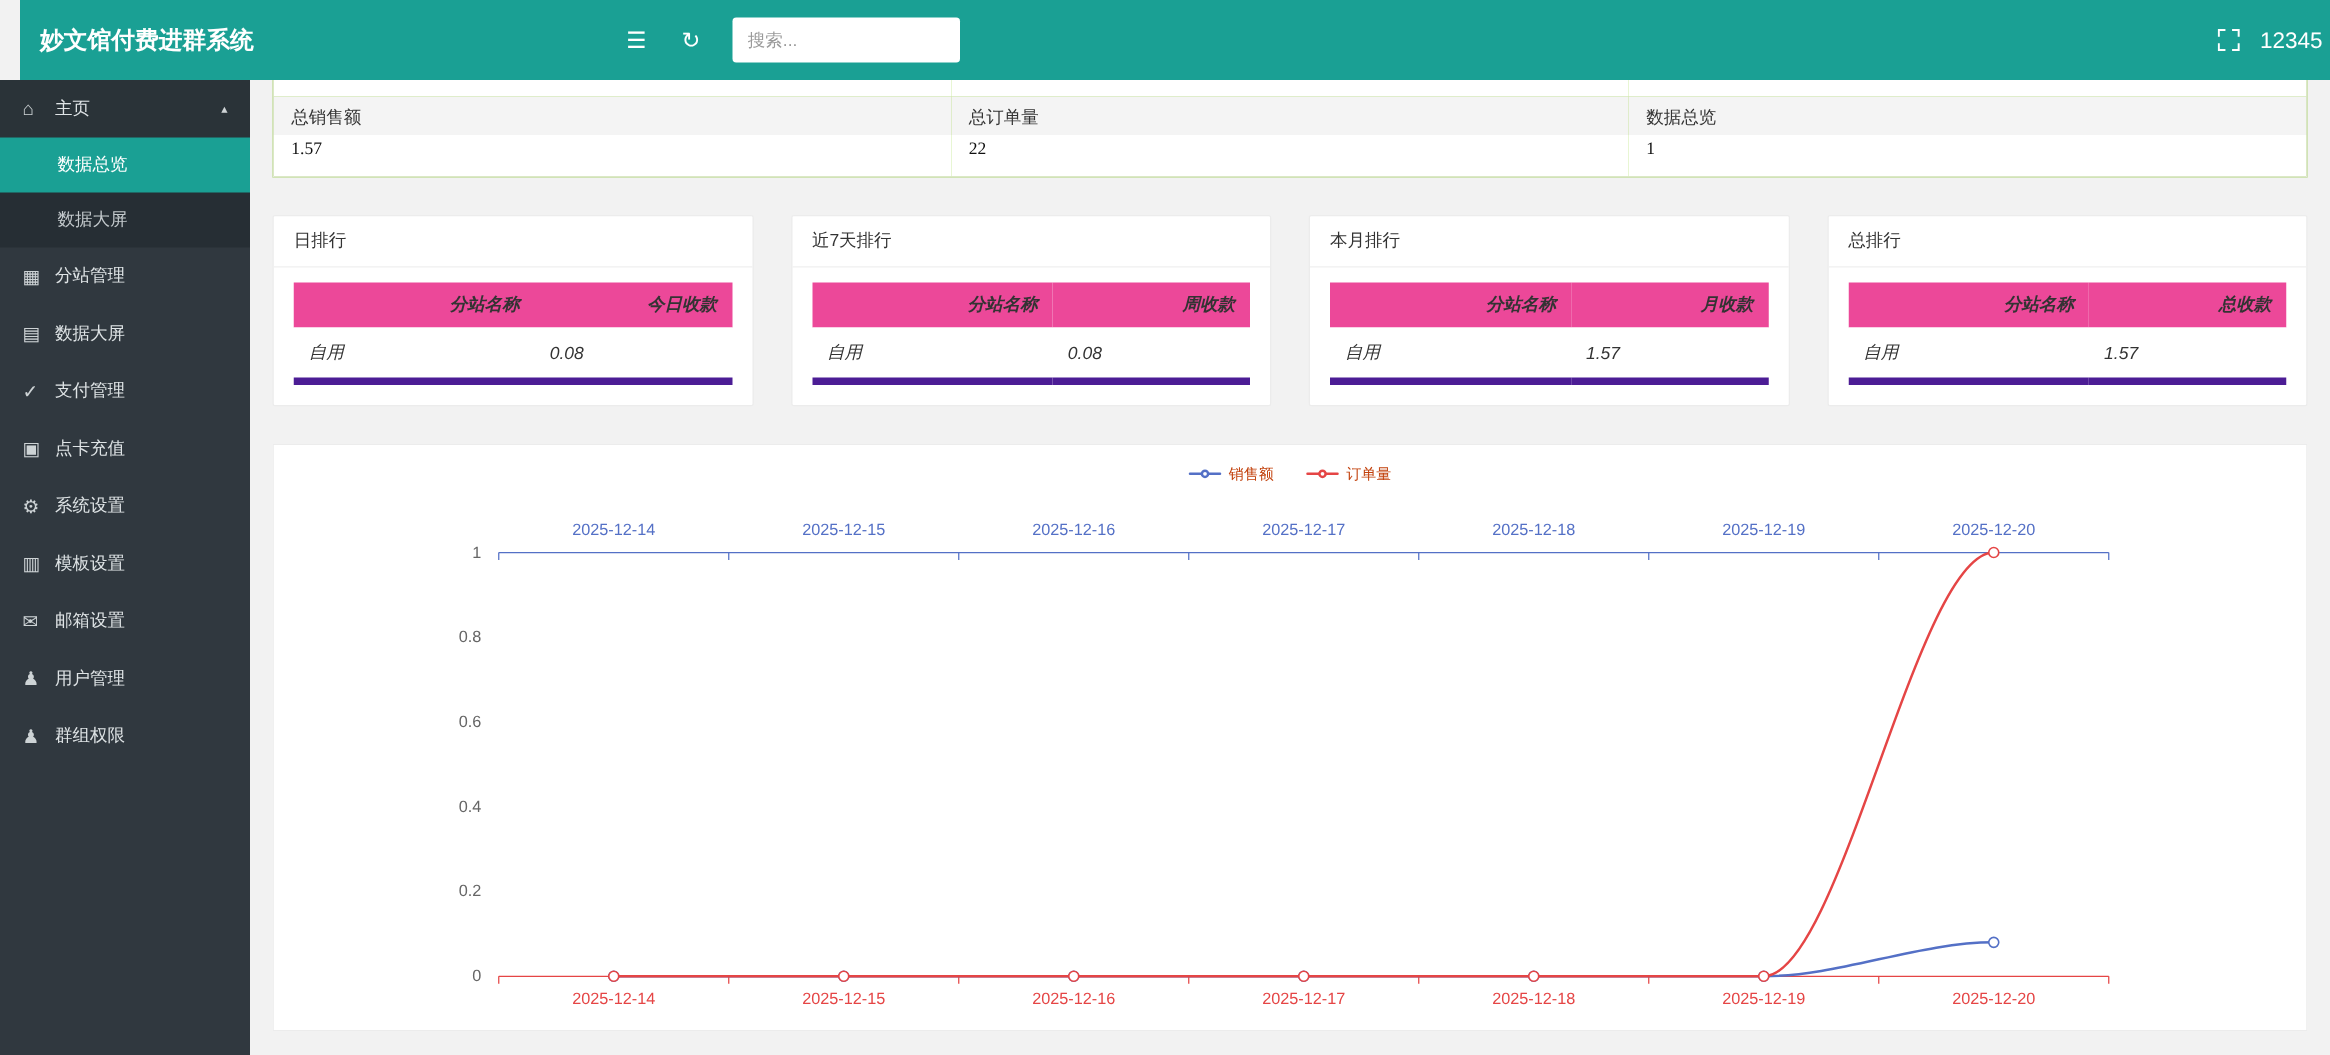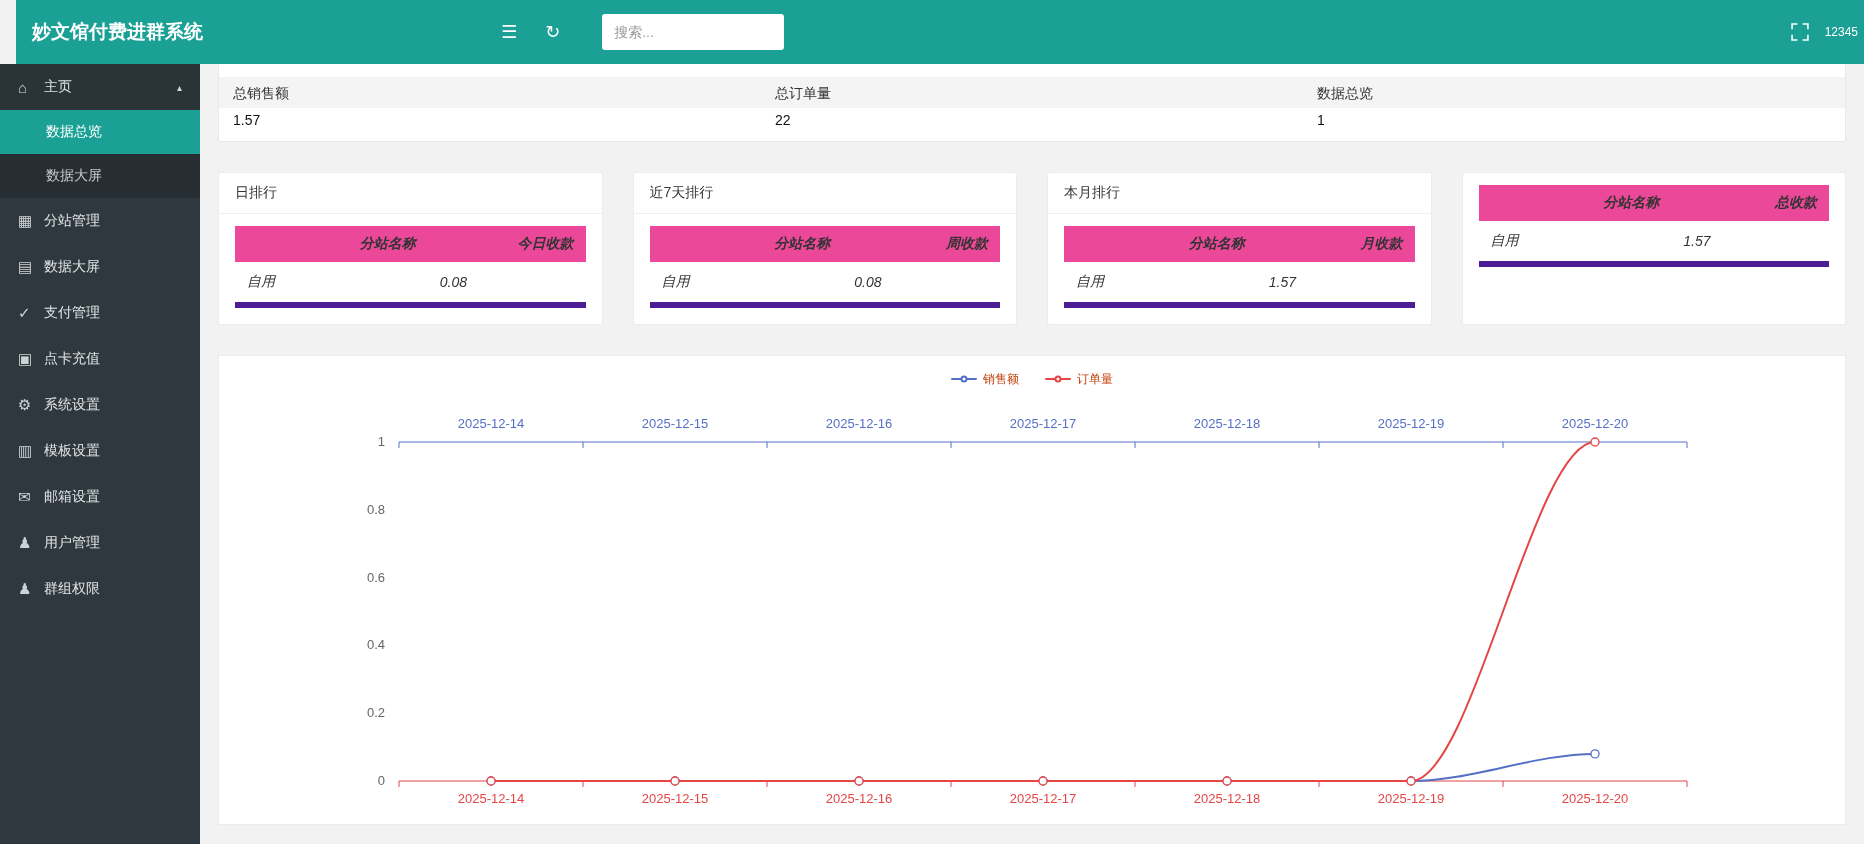--- a/index.html
+++ b/index.html
@@ -15,29 +15,29 @@
     position:fixed; top:0; left:16px; right:0; height:64px;
     background:var(--accent); display:flex; align-items:center; z-index:20;
   }
   .logo {
     width:200px; padding-left:16px; color:#fff;
     font-size:19px; font-weight:bold; white-space:nowrap;
   }
   .header-mid { display:flex; align-items:center; margin-left:285px; }
   .hicon { color:#fff; font-size:18px; cursor:pointer; line-height:1; }
   .hicon + .hicon { margin-left:28px; }
-  .search-box { margin-left:42px; }
+  .search-box { margin-left:26px; }
   .search-box input {
     width:182px; height:36px; border:none; border-radius:3px;
     padding:0 12px; font-size:14px; outline:none; background:#fff; color:#333;
   }
   .search-box input::placeholder { color:#9a9a9a; }
   .header-right { margin-left:auto; display:flex; align-items:center; padding-right:6px; }
   .fs-icon { cursor:pointer; display:inline-flex; }
-  .username { color:#fff; margin-left:16px; cursor:pointer; font-size:12px; }
+  .username { color:#fff; margin-left:16px; cursor:pointer; font-size:18px; }
 
   
   .sidebar {
     position:fixed; top:64px; left:0; bottom:0; width:200px;
     background:var(--sidebar); z-index:10;
   }
   .nav-item {
     height:46px; display:flex; align-items:center; padding:0 18px;
     color:#dfe4e6; cursor:pointer; font-size:14px; white-space:nowrap;
   }
@@ -49,21 +49,21 @@
     height:44px; display:flex; align-items:center; padding-left:46px;
     color:#c3c9cc; cursor:pointer; font-size:14px;
   }
   .sub-item.active { background:var(--accent); color:#fff; }
 
   
   .main { margin-left:200px; padding:12px 18px; }
 
   .stats-card {
     background:#84cc16; border:1px solid #e8e8e8;
-    display:grid; grid-template-columns:repeat(3,1fr);
+    display:grid; grid-template-columns:repeat(3,1fr);font-family:Liberation Serif, serif;
   }
   .stat-label { background:#f4f4f4; padding:8px 14px 5px; color:#333; }
   .stat-value { padding:4px 14px 13px; color:#111; background:#fff; }
 
   .rankings { display:grid; grid-template-columns:repeat(4,1fr); gap:30px; margin-top:30px; }
   .rank-card { background:#fff; border:1px solid #ececec; border-radius:2px; }
   .rank-header { padding:11px 16px; border-bottom:1px solid #f0f0f0; font-size:14px; color:#333; }
   .rank-body { padding:12px 16px 16px; }
   .rank-table { width:100%; border-collapse:collapse; font-size:14px; }
   .rank-table th {
@@ -238,20 +238,21 @@
             <tbody>
               <tr>
                 <td>自用</td>
                 <td>1.57</td>
               </tr>
             </tbody>
           </table>
         </div>
       </div>
       <div class="rank-card">
+        <div class="rank-header">总排行</div>
         <div class="rank-body">
           <table class="rank-table">
             <thead>
               <tr>
                 <th>分站名称</th>
                 <th>总收款</th>
               </tr>
             </thead>
             <tbody>
               <tr>

